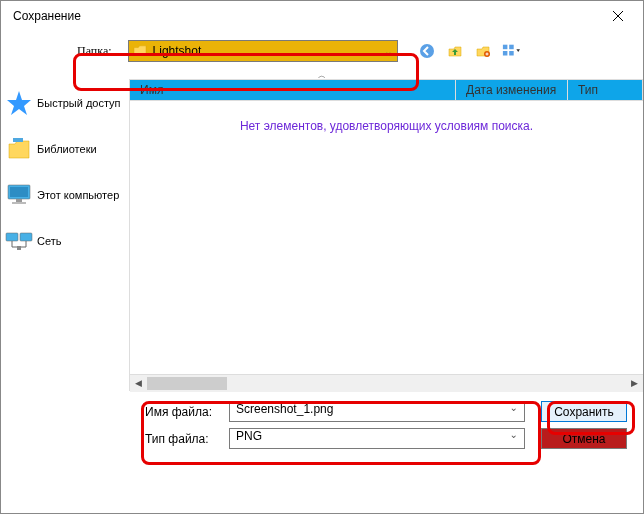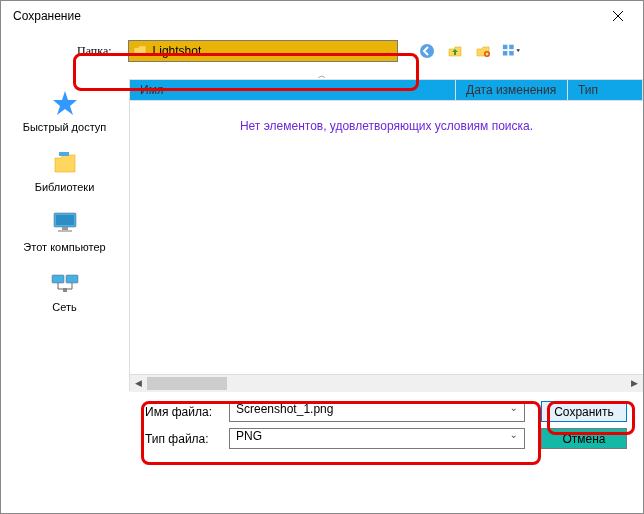--- a/index.html
+++ b/index.html
@@ -20,21 +20,21 @@
 
 .tool-icons { display: flex; gap: 10px; margin-left: 12px; align-items: center; }
 .tool-icon { width: 18px; height: 18px; cursor: pointer; display: flex; align-items: center; justify-content: center; }
 
 .collapse-bar { height: 8px; display: flex; align-items: center; justify-content: center; cursor: pointer; }
 .collapse-chevron { font-size: 8px; color: #666; }
 
 .main-area { display: flex; height: 312px; }
 
 .sidebar { width: 128px; background: #fff; padding: 6px 0; display: flex; flex-direction: column; align-items: center; gap: 10px; border-right: 1px solid transparent; }
-.sidebar-item { display: flex; flex-direction: column; align-items: center; gap: 2px; cursor: pointer; padding: 2px; width: 100%; }
+.sidebar-item { display: flex; flex-direction: row; align-items: center; gap: 2px; cursor: pointer; padding: 2px; width: 100%; }
 .sidebar-icon { width: 32px; height: 32px; display: flex; align-items: center; justify-content: center; }
 .sidebar-label { font-size: 11px; color: #000; text-align: center; }
 
 .file-area { flex: 1; display: flex; flex-direction: column; border-left: 1px solid #ddd; }
 .columns-header { height: 22px; display: flex; border-bottom: 1px solid #ddd; border-top: 1px solid #ddd; background: #0ea5e9; }
 .col { font-size: 12px; padding: 3px 10px; border-right: 1px solid #ddd; color: #333; }
 .col-name { flex: 0 0 326px; }
 .col-date { flex: 0 0 112px; }
 .col-type { flex: 1; }
 
@@ -47,21 +47,21 @@
 .scroll-thumb { position: absolute; left: 0; top: 2px; width: 80px; height: 13px; background: #cdcdcd; }
 
 .bottom-panel { padding: 10px 16px 10px 144px; display: flex; gap: 16px; align-items: flex-start; }
 .fields { flex: 1; display: flex; flex-direction: column; gap: 6px; }
 .field-row { display: flex; align-items: center; gap: 8px; }
 .field-label { font-size: 12px; width: 76px; color: #000; }
 .field-combo { flex: 1; height: 21px; border: 1px solid #7a7a7a; display: flex; align-items: flex-start; padding: 0 6px; background: #fff; cursor: text; }
 .field-value { font-size: 12px; flex: 1; }
 
 .buttons { display: flex; flex-direction: column; gap: 6px; width: 86px; }
-.btn { height: 21px; border: 1px solid #7a7a7a; background: #14b8a6; font-size: 12px; cursor: pointer; display: flex; align-items: center; justify-content: center; }
+.btn { height: 21px; border: 1px solid #7a7a7a; background: #b91c1c; font-size: 12px; cursor: pointer; display: flex; align-items: center; justify-content: center; }
 .btn-primary { border: 1px solid #0078d7; background: #e5f1fb; }
 
 .hl { position: absolute; border: 3px solid #e60000; border-radius: 8px; pointer-events: none; z-index: 10; }
 .hl-folder { top: 52px; left: 72px; width: 346px; height: 38px; }
 .hl-fields { top: 400px; left: 140px; width: 400px; height: 64px; }
 .hl-save { top: 400px; left: 546px; width: 88px; height: 34px; }
 </style>
 </head>
 <body>
 

